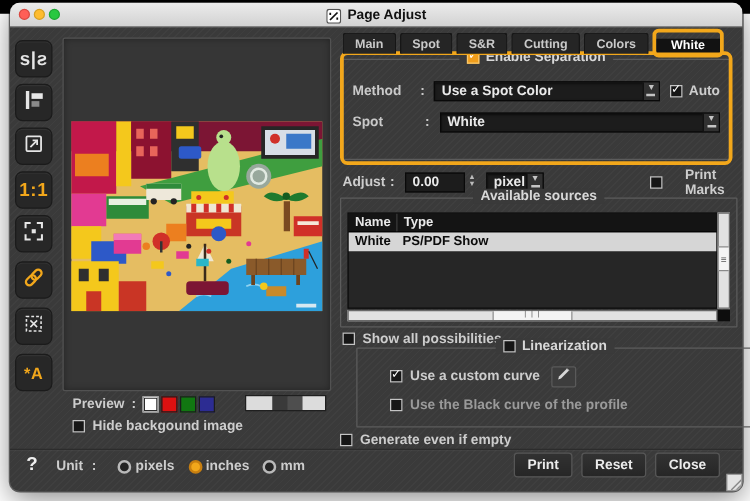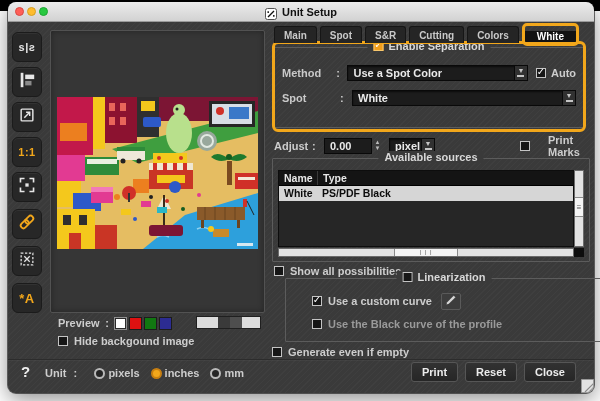--- a/index.html
+++ b/index.html
@@ -38,21 +38,21 @@
   
   .toolbtn {
     position:absolute; left:4px; width:30px; height:30px;
     background:#272727; border:1px solid #1b1b1b; border-radius:6px;
     display:flex; align-items:center; justify-content:center;
     box-shadow:inset 0 1px 0 rgba(255,255,255,.05);
     color:#e6e6e6; font-weight:700;
   }
   .tb1{top:30px} .tb2{top:65px} .tb3{top:100px} .tb4{top:135px}
   .tb5{top:170px} .tb6{top:207px} .tb7{top:244px} .tb8{top:281px}
-  .tb-text { font-size:11px; letter-spacing:.5px; }
+  .tb-text { font-size:15px; letter-spacing:.5px; }
   .tb-orange { color:#f2a71b; }
 
   
   .preview-panel {
     position:absolute; left:42px; top:28px; width:215px; height:283px;
     background:#363636; border:1px solid #525252; border-radius:2px;
     box-shadow:inset 0 0 6px rgba(0,0,0,.35);
   }
   .preview-image { position:absolute; left:6px; top:66px; width:201px; height:152px; }
   .preview-image svg { display:block; }
@@ -194,21 +194,21 @@
       <span class="light yellow"></span>
       <span class="light green"></span>
     </div>
     <div class="title-group">
       <span class="app-icon">
         <svg width="12" height="12" viewBox="0 0 12 12">
             <rect x="0.5" y="0.5" width="11" height="11" rx="2" fill="#ffffff" stroke="#555"></rect>
             <path d="M3 9 L9 3 M3.2 3.2 L3.2 5 M8.8 8.8 L8.8 7" stroke="#111" stroke-width="1.4" fill="none"></path>
           </svg>
       </span>
-      <span class="title">Unit Setup</span>
+      <span class="title">Page Adjust</span>
     </div>
   </div>
 
   <div class="toolbtn tb1">
     <span class="tb-text">s|ƨ</span>
   </div>
   <div class="toolbtn tb2">
     <span>
       <svg width="18" height="18" viewBox="0 0 20 20">
           <rect x="3" y="2" width="3" height="16" fill="#e6e6e6"></rect>
@@ -445,21 +445,21 @@
 
   <div class="fs src-fs">
     <div class="legend">Available sources</div>
     <div class="tbl">
       <div class="thead">
         <span class="cell">Name</span>
         <span class="cell">Type</span>
       </div>
       <div class="trow">
         <span class="cell">White</span>
-        <span class="cell">PS/PDF Black</span>
+        <span class="cell">PS/PDF Show</span>
       </div>
     </div>
     <div class="vscroll">
       <span class="vhandle">≡</span>
     </div>
     <div class="hscroll">
       <span class="hhandle">| | |</span>
     </div>
     <div class="scorner"></div>
   </div>

